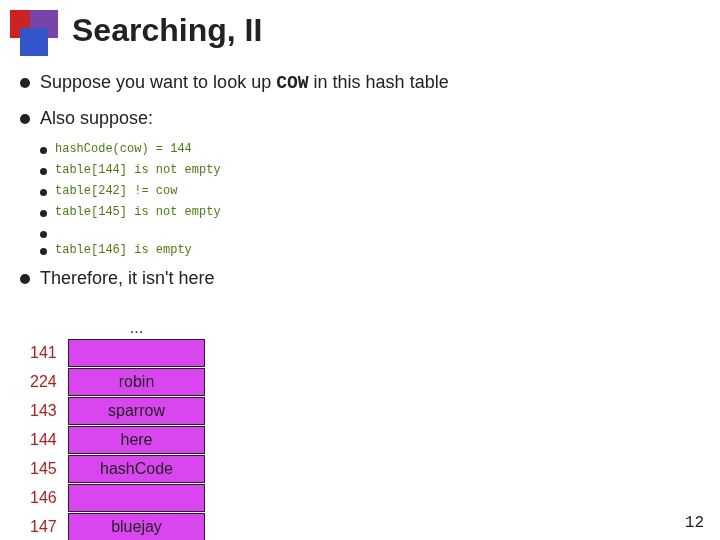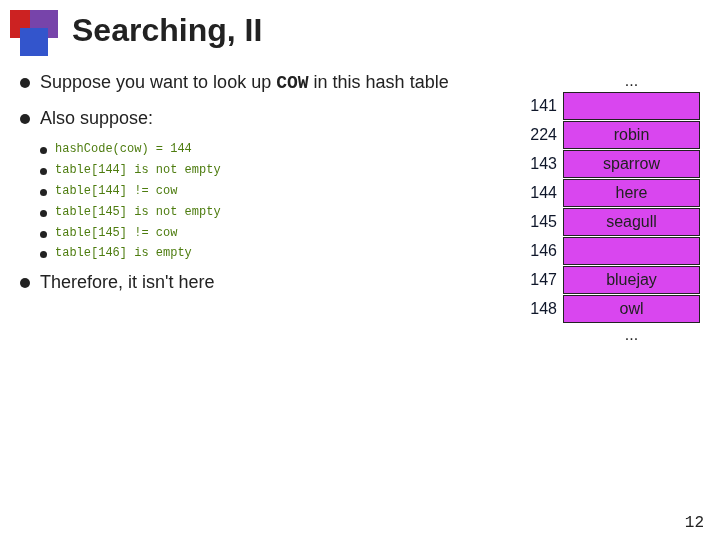--- a/index.html
+++ b/index.html
@@ -51,20 +51,21 @@
     }
 
     
     .content {
       position: absolute;
       top: 65px;
       left: 20px;
       right: 20px;
       bottom: 30px;
       display: flex;
+      flex-direction: column;
       gap: 10px;
     }
 
     
     .left-panel {
       flex: 1;
       padding-top: 5px;
     }
 
     .bullet-item {
@@ -143,23 +144,22 @@
 
     .hash-row {
       display: flex;
       flex-direction: row;
       align-items: stretch;
       margin-bottom: 1px;
     }
 
     .hash-index {
       width: 38px;
-      text-align: right;
       font-size: 16px;
-      color: #0f172a;
+      color: #b91c1c;
       padding-right: 6px;
       line-height: 28px;
       font-family: Arial, sans-serif;
     }
 
     .hash-cell {
       flex: 1;
       border: 1.5px solid #222;
       height: 28px;
       display: flex;
@@ -220,29 +220,28 @@
       <div class="sub-bullet-item">
         <div class="sub-bullet-dot"></div>
         <div class="sub-bullet-text">hashCode(cow) = 144</div>
       </div>
       <div class="sub-bullet-item">
         <div class="sub-bullet-dot"></div>
         <div class="sub-bullet-text">table[144] is not empty</div>
       </div>
       <div class="sub-bullet-item">
         <div class="sub-bullet-dot"></div>
-        <div class="sub-bullet-text">table[144] != cow</div>
+        <div class="sub-bullet-text">table[242] != cow</div>
       </div>
       <div class="sub-bullet-item">
         <div class="sub-bullet-dot"></div>
         <div class="sub-bullet-text">table[145] is not empty</div>
       </div>
       <div class="sub-bullet-item">
         <div class="sub-bullet-dot"></div>
-        <div class="sub-bullet-text">table[145] != cow</div>
       </div>
       <div class="sub-bullet-item">
         <div class="sub-bullet-dot"></div>
         <div class="sub-bullet-text">table[146] is empty</div>
       </div>
     </div>
 
 
     <div class="bullet-item">
       <div class="bullet-dot"></div>
@@ -267,21 +266,21 @@
       <div class="hash-row">
         <div class="hash-index">143</div>
         <div class="hash-cell">sparrow</div>
       </div>
       <div class="hash-row">
         <div class="hash-index">144</div>
         <div class="hash-cell">here</div>
       </div>
       <div class="hash-row">
         <div class="hash-index">145</div>
-        <div class="hash-cell">seagull</div>
+        <div class="hash-cell">hashCode</div>
       </div>
       <div class="hash-row">
         <div class="hash-index">146</div>
         <div class="hash-cell"></div>
       </div>
       <div class="hash-row">
         <div class="hash-index">147</div>
         <div class="hash-cell">bluejay</div>
       </div>
       <div class="hash-row">

